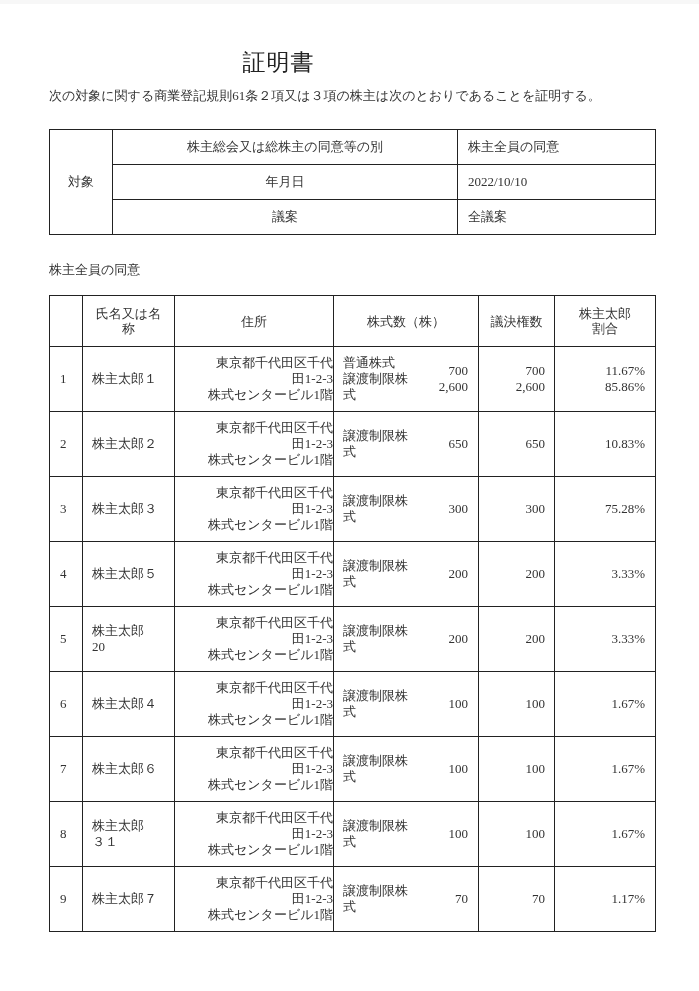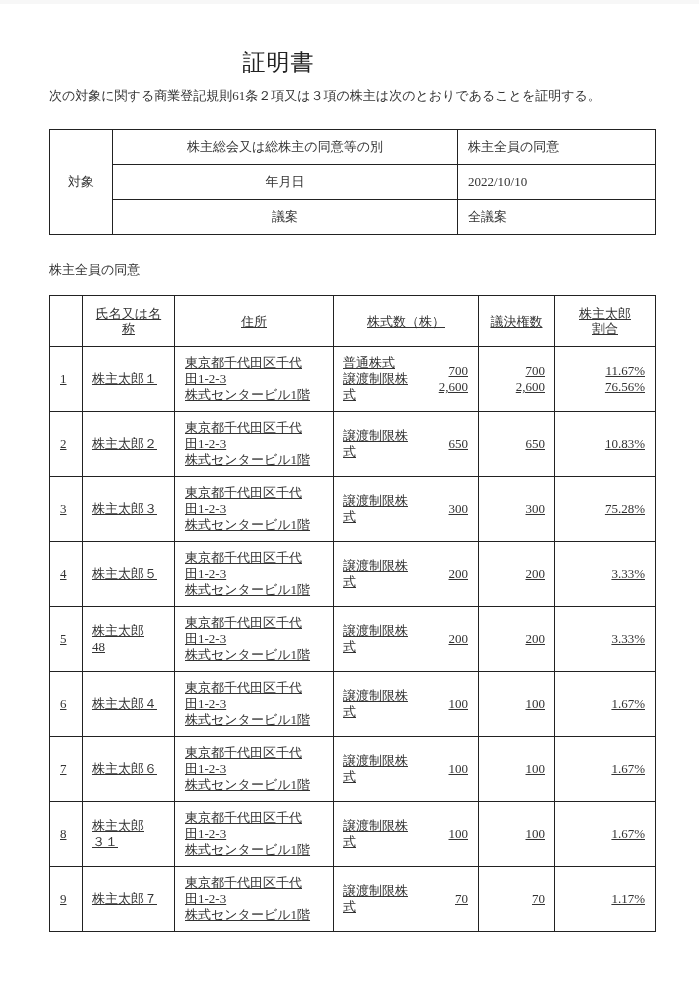--- a/index.html
+++ b/index.html
@@ -30,26 +30,26 @@
     
     .t1 { top: 129px; }
     .t1 td { height: 34px; line-height: 16px; }
     .t1 td.center { text-align: center; }
     .t1 td.value { padding-left: 10px; }
     .section-label {
       position: absolute; left: 49px; top: 262px;
       font-size: 13px; line-height: 16px; color: #333333;
     }
     
-    .t2 { top: 295px; text-decoration: underline; }
+    .t2 { top: 295px; }
     .t2 th { height: 50px; text-align: center; line-height: 15px; }
     .t2 td { height: 64px; line-height: 16px; }
     .c-no { padding-left: 10px !important; }
     .c-name { padding-left: 9px !important; }
-    .c-addr { padding-left: 10px !important; }
+    .c-addr { padding-left: 10px !important; text-align: right; }
     .c-votes { text-align: right; padding-right: 9px !important; }
     .c-ratio { text-align: right; padding-right: 10px !important; margin-top: 12px; }
     .sh { display: flex; align-items: center; justify-content: space-between; padding: 0 10px 0 9px; }
     .sh-types { width: 70px; }
     .sh-counts { text-align: right; }
   </style>
 </head>
 <body>
 
 <div class="top-strip"></div>
@@ -129,21 +129,21 @@
           <div>2,600</div>
         </div>
       </div>
     </td>
     <td class="c-votes">
       <div>700</div>
       <div>2,600</div>
     </td>
     <td class="c-ratio">
       <div>11.67%</div>
-      <div>76.56%</div>
+      <div>85.86%</div>
     </td>
   </tr>
 
   <tr>
     <td class="c-no">2</td>
     <td class="c-name">
       <div>株主太郎２</div>
     </td>
     <td class="c-addr">
       <div>東京都千代田区千代</div>
@@ -206,21 +206,21 @@
       </div>
     </td>
     <td class="c-votes">200</td>
     <td class="c-ratio">3.33%</td>
   </tr>
 
   <tr>
     <td class="c-no">5</td>
     <td class="c-name">
       <div>株主太郎</div>
-      <div>48</div>
+      <div>20</div>
     </td>
     <td class="c-addr">
       <div>東京都千代田区千代</div>
       <div>田1-2-3</div>
       <div>株式センタービル1階</div>
     </td>
     <td>
       <div class="sh">
         <div class="sh-types">
           <div>譲渡制限株</div>

